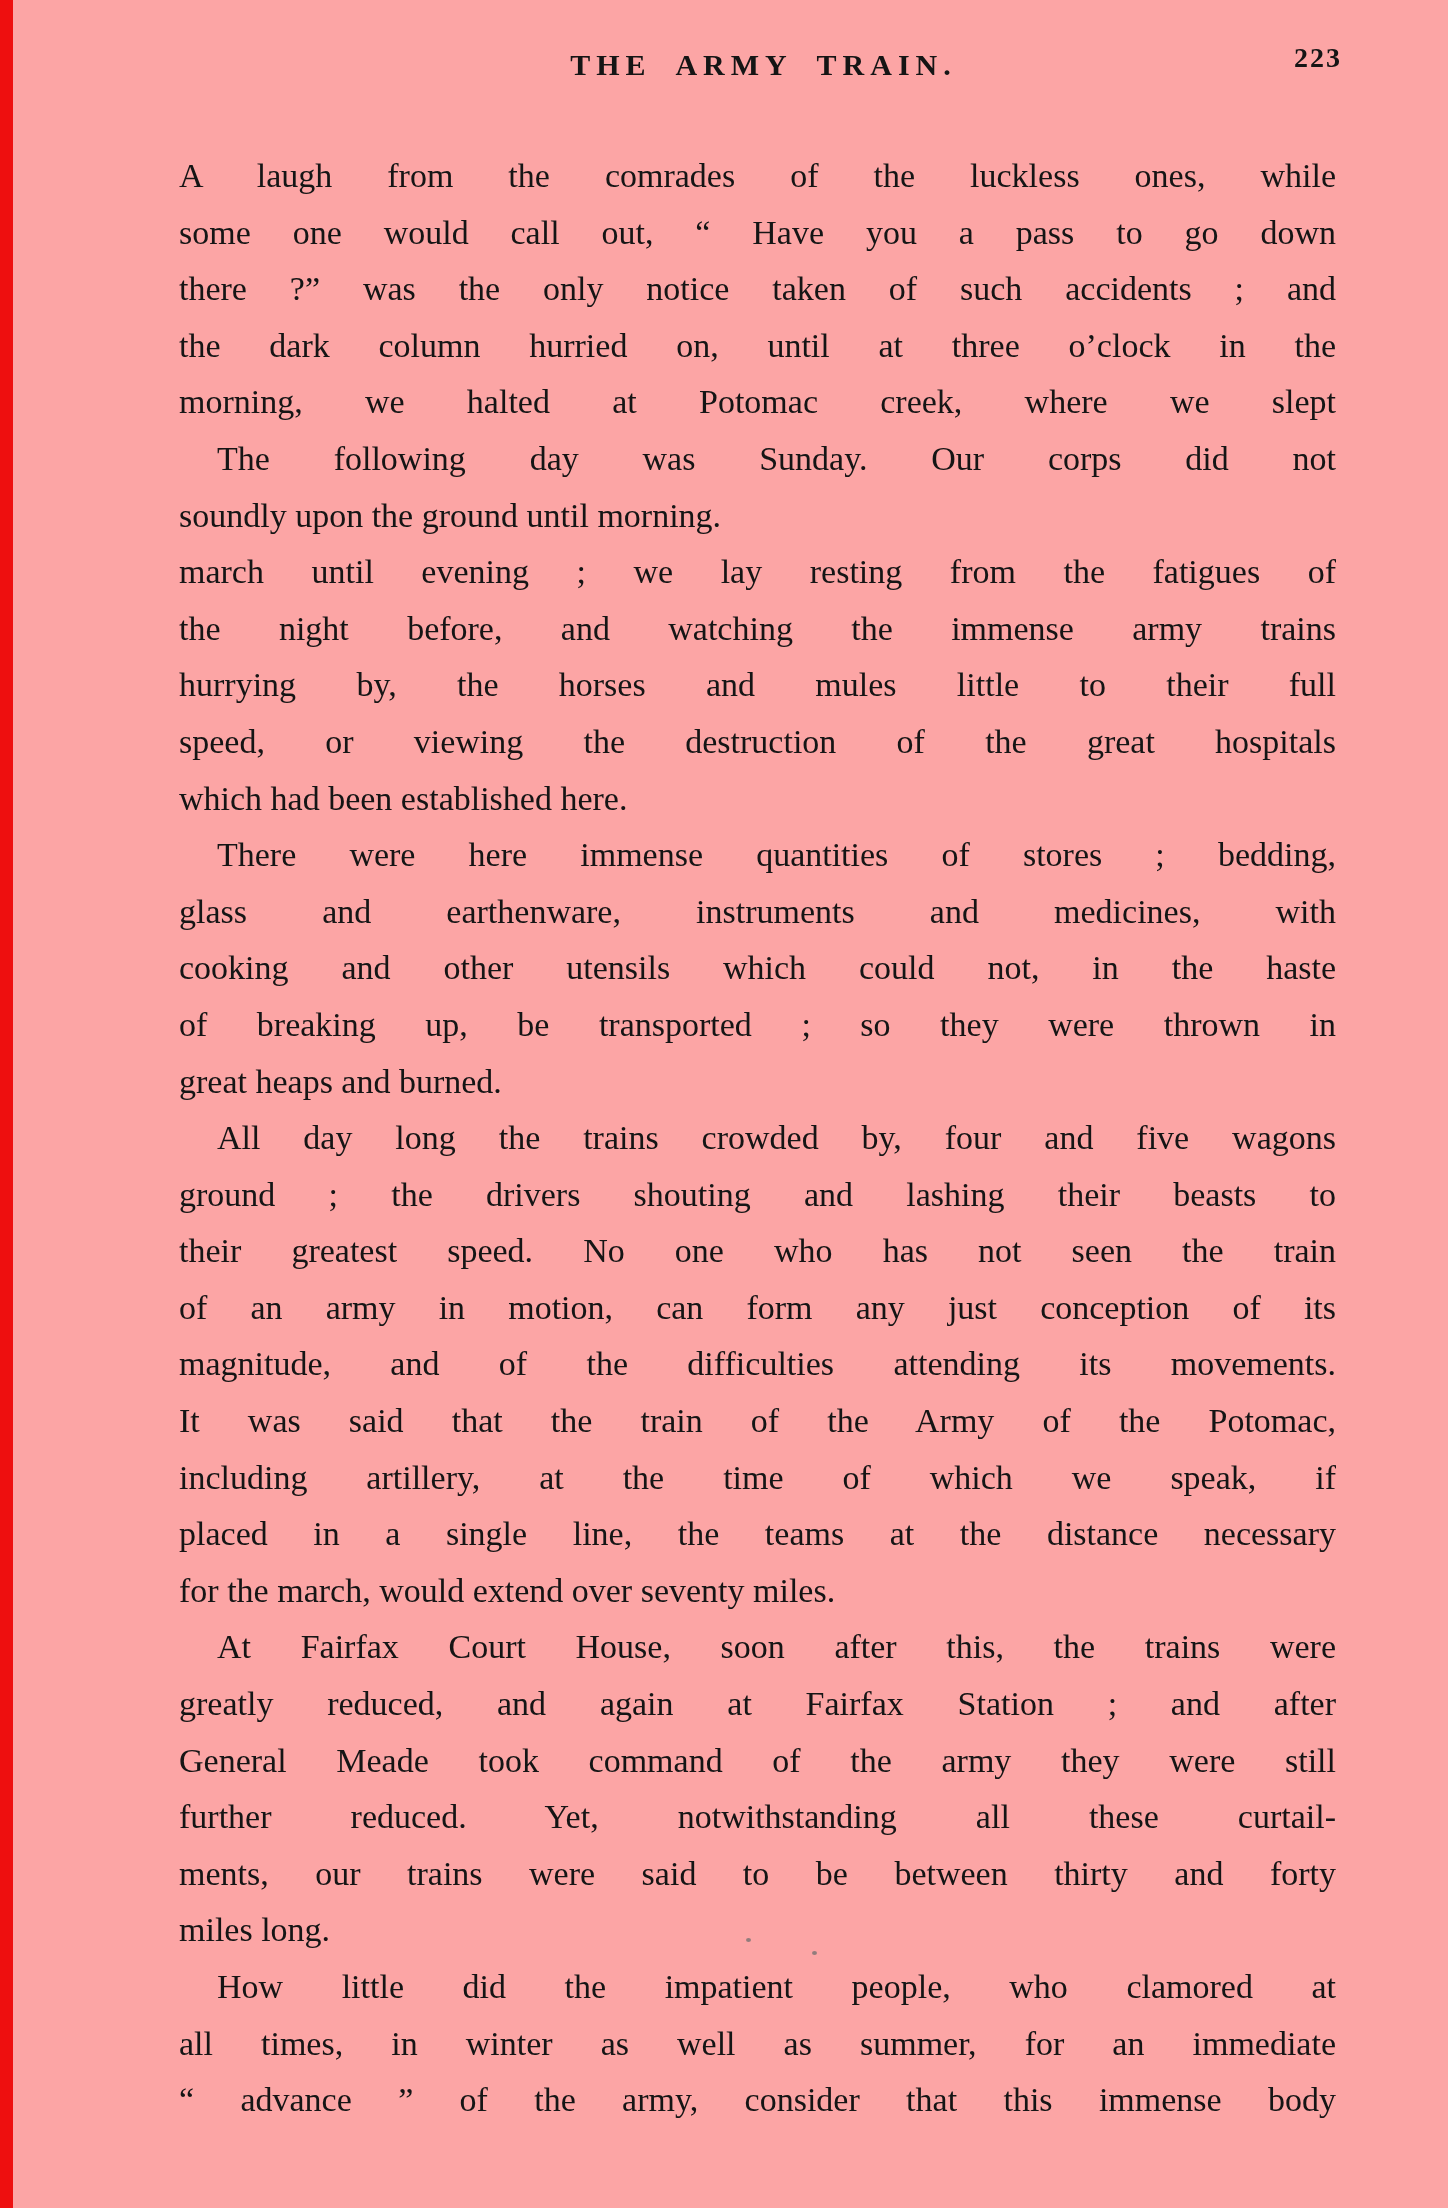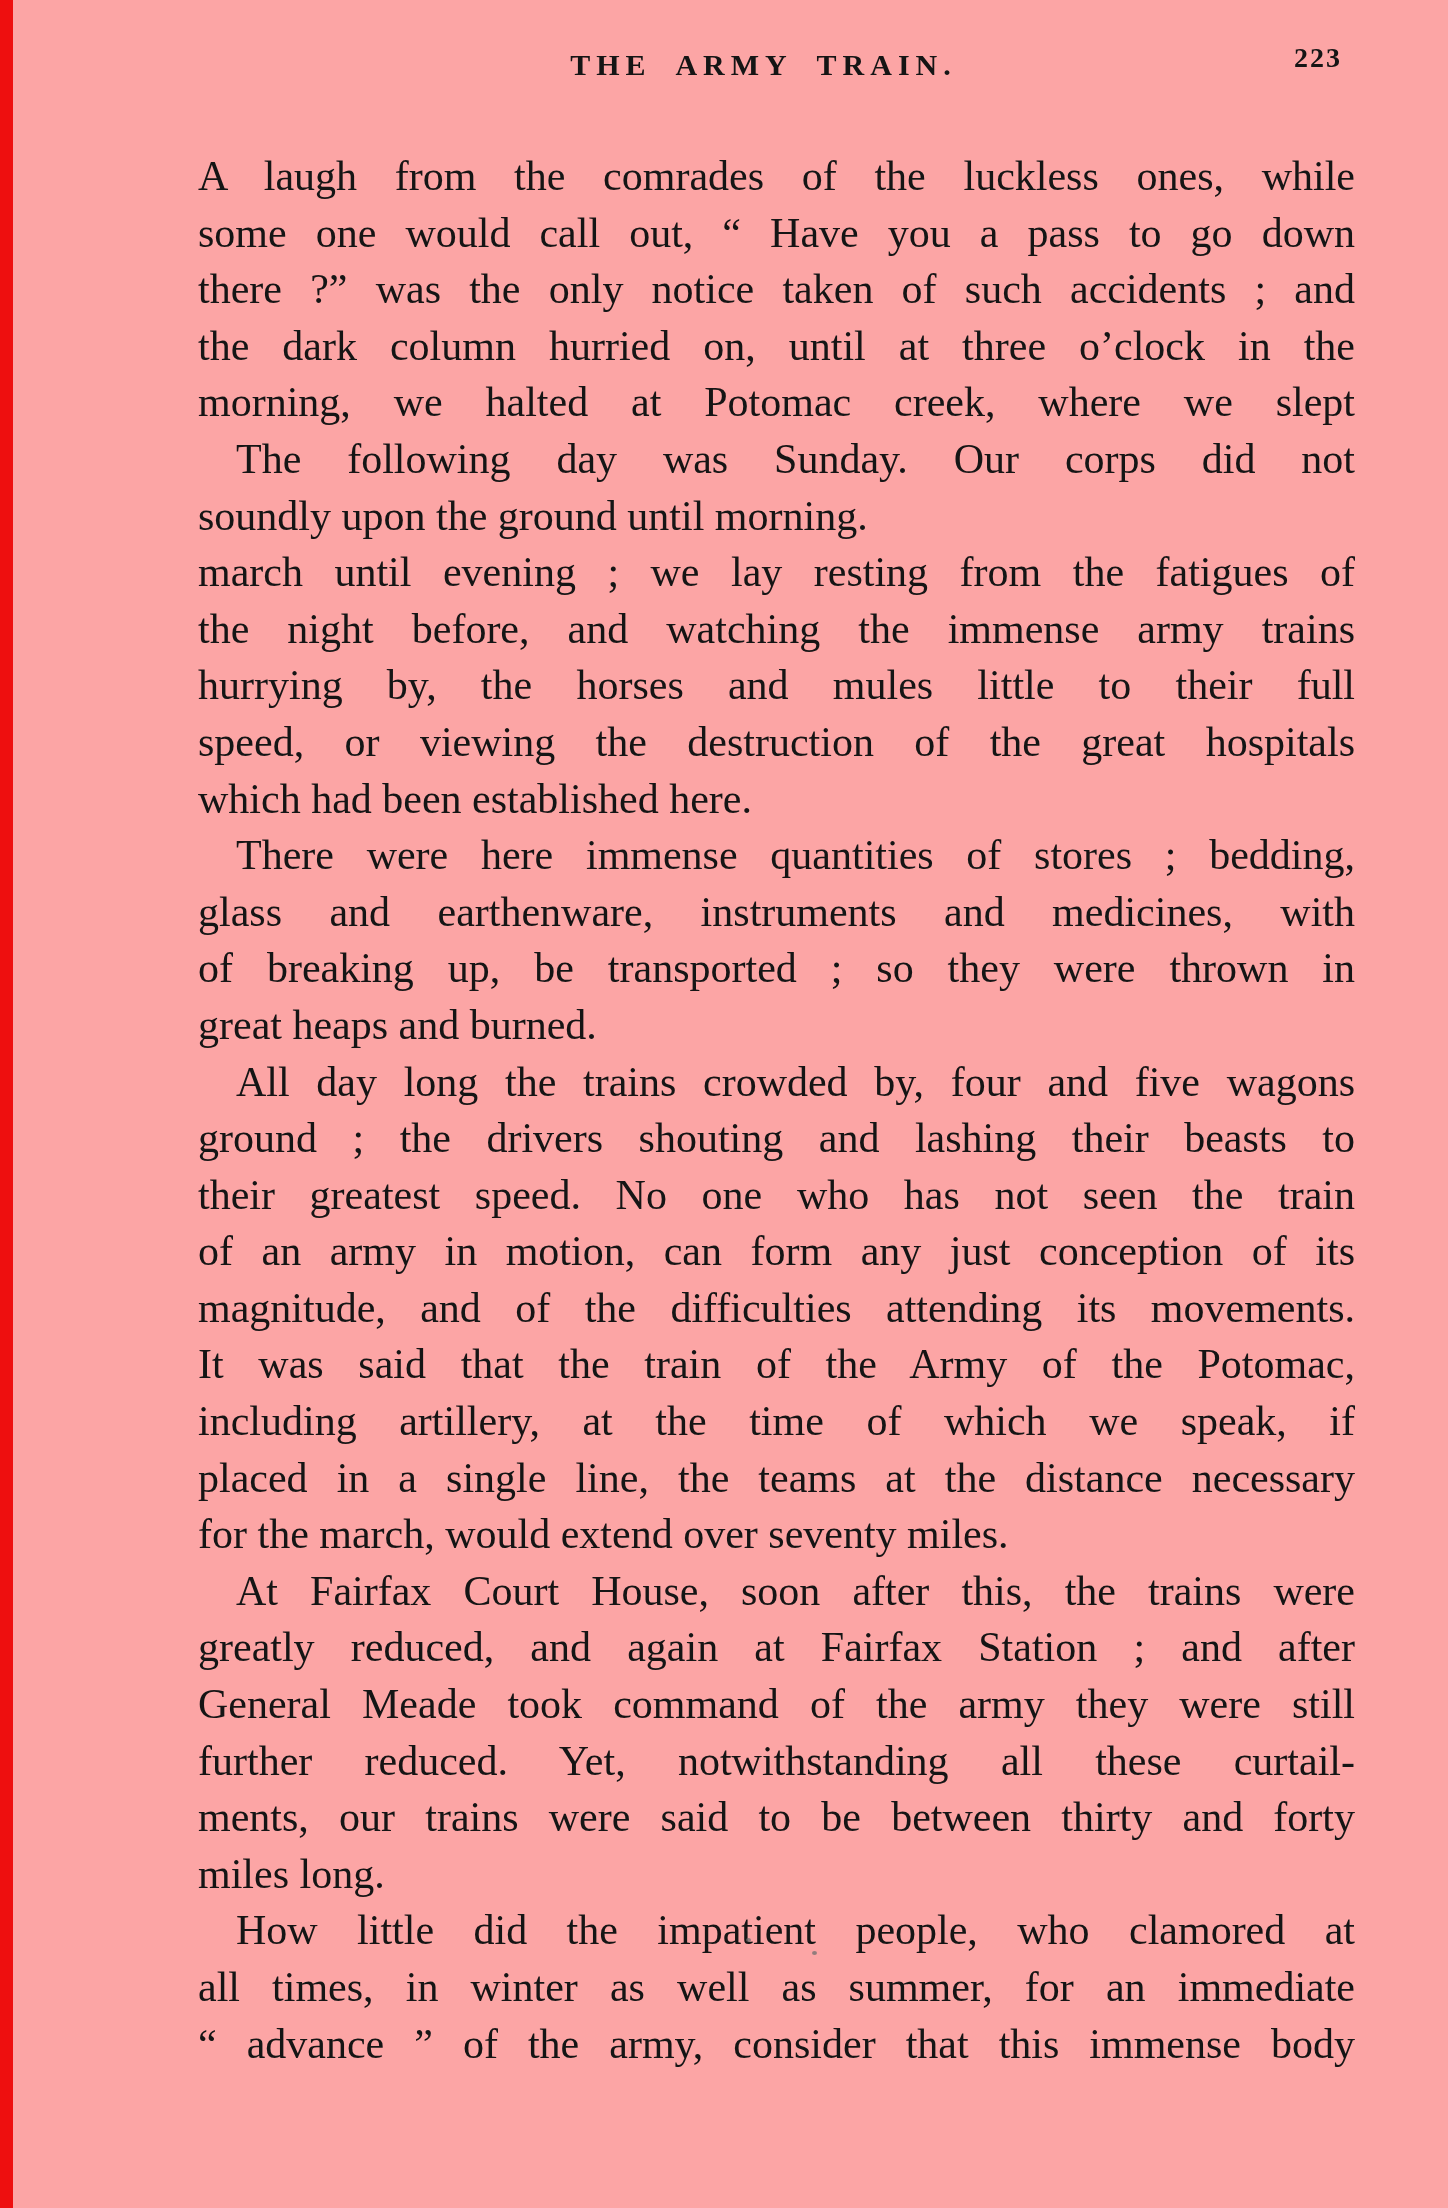--- a/index.html
+++ b/index.html
@@ -45,24 +45,24 @@
   .folio {
     position: absolute;
     right: 0;
     top: 42px;
     font-size: 28px;
     font-weight: bold;
     letter-spacing: 2px;
   }
   .body-text {
     position: absolute;
-    left: 198px;
+    left: 179px;
     top: 148px;
     width: 1157px;
-    font-size: 42px;
+    font-size: 34px;
     line-height: 56.6px;
   }
   .line {
     height: 56.6px;
     text-align: justify;
     text-align-last: justify;
     overflow: hidden;
   }
   .line.end {
     text-align-last: left;
@@ -99,20 +99,21 @@
       <div class="line">morning, we halted at Potomac creek, where we slept</div>
       <div class="line indent">The following day was Sunday.  Our corps did not</div>
       <div class="line end">soundly upon the ground until morning.</div>
       <div class="line">march until evening ; we lay resting from the fatigues of</div>
       <div class="line">the night before, and watching the immense army trains</div>
       <div class="line">hurrying by, the horses and mules little to their full</div>
       <div class="line">speed, or viewing the destruction of the great hospitals</div>
       <div class="line end">which had been established here.</div>
       <div class="line indent">There were here immense quantities of stores ; bedding,</div>
       <div class="line">glass and earthenware, instruments and medicines, with</div>
+      <div class="line">cooking and other utensils which could not, in the haste</div>
       <div class="line">of breaking up, be transported ; so they were thrown in</div>
       <div class="line end">great heaps and burned.</div>
       <div class="line indent">All day long the trains crowded by, four and five wagons</div>
       <div class="line">ground ; the drivers shouting and lashing their beasts to</div>
       <div class="line">their greatest speed.  No one who has not seen the train</div>
       <div class="line">of an army in motion, can form any just conception of its</div>
       <div class="line">magnitude, and of the difficulties attending its movements.</div>
       <div class="line">It was said that the train of the Army of the Potomac,</div>
       <div class="line">including artillery, at the time of which we speak, if</div>
       <div class="line">placed in a single line, the teams at the distance necessary</div>

